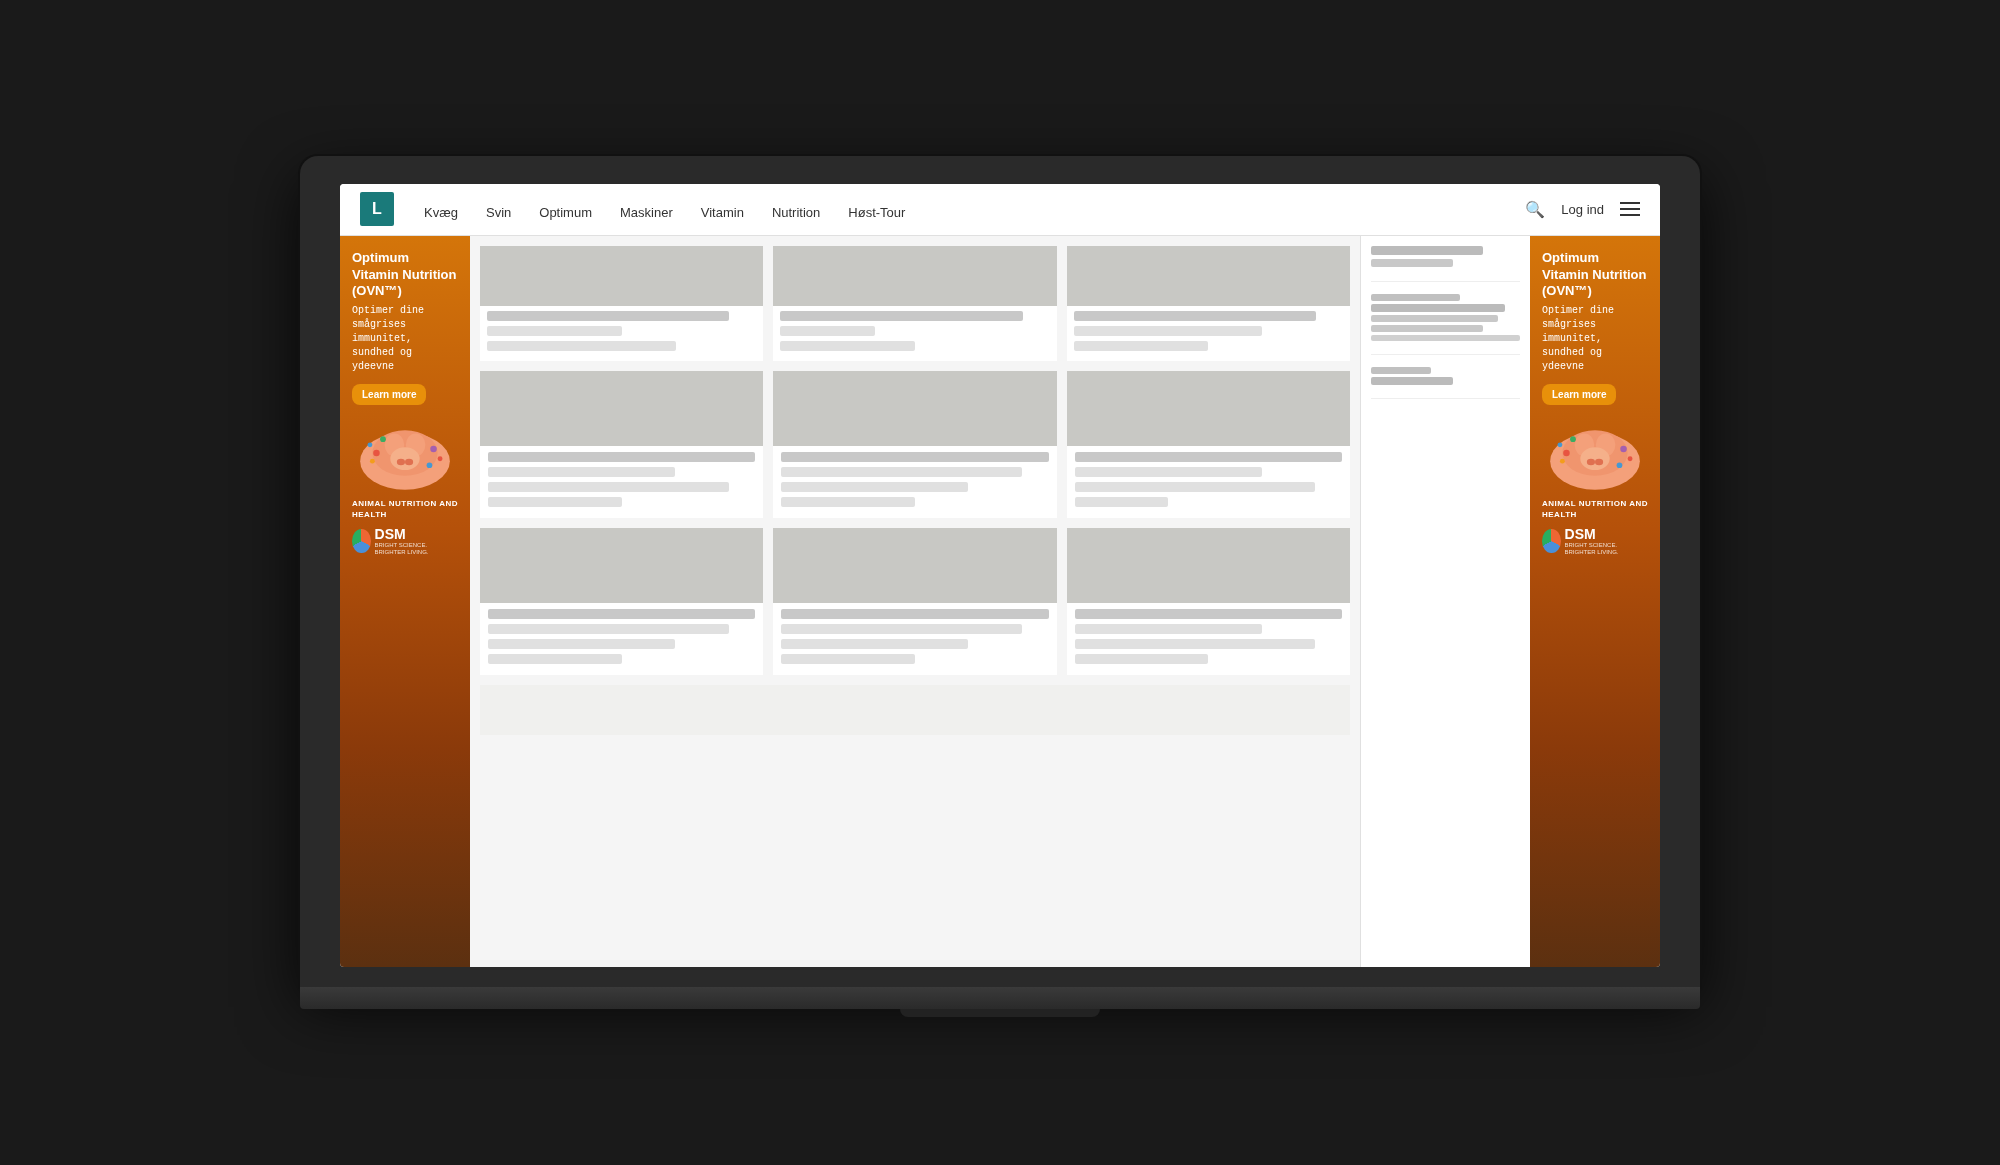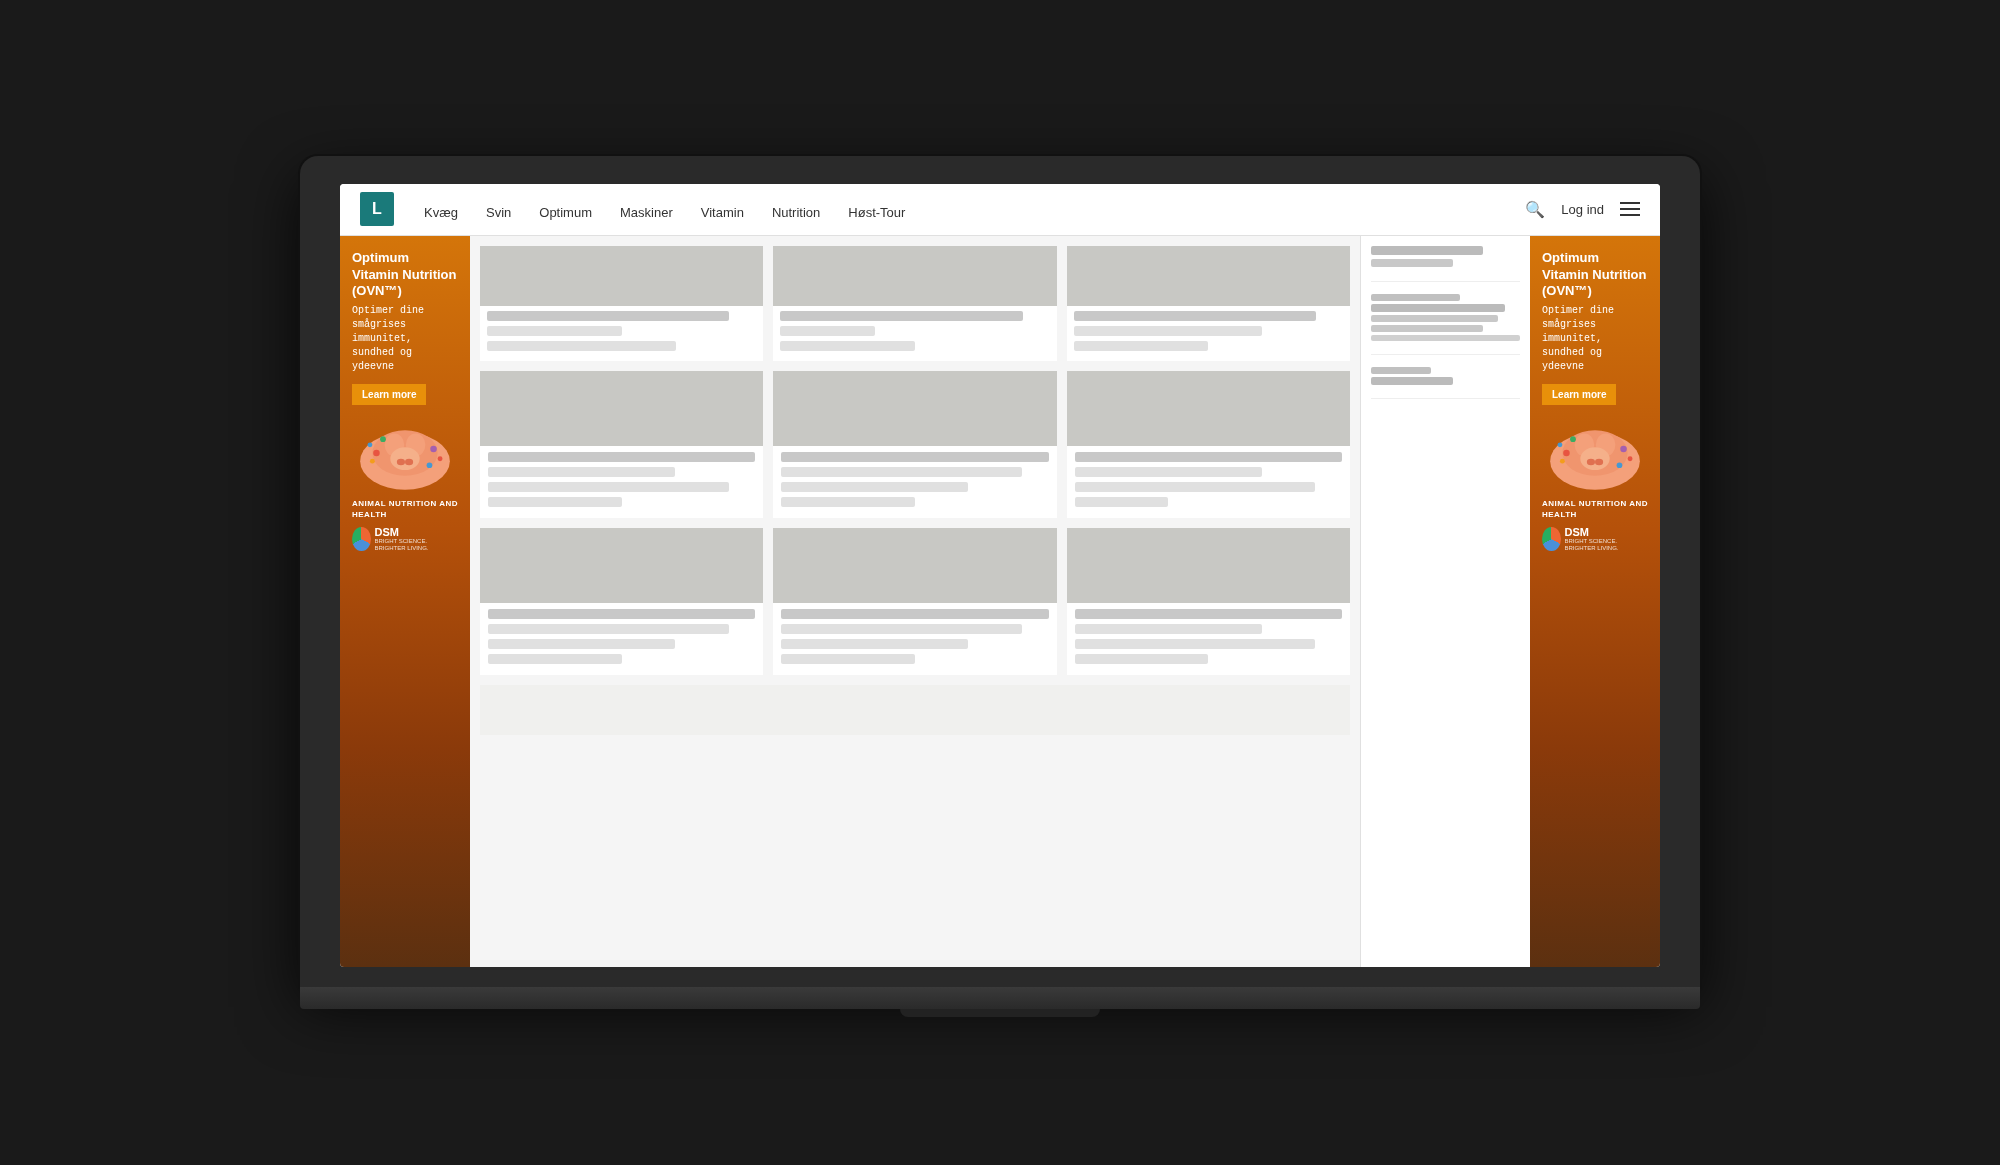--- a/index.html
+++ b/index.html
@@ -169,21 +169,21 @@
     }
 
     .ad-learn-btn {
       background: #e8900a;
       color: #fff;
       border: none;
       padding: 5px 10px;
       font-size: 10px;
       font-weight: bold;
       cursor: pointer;
-      border-radius: 0;
+      border-radius: 8px;
       width: fit-content;
       margin-bottom: 8px;
     }
 
     .ad-pig-img {
       width: 100%;
       height: 80px;
       position: relative;
       overflow: hidden;
     }
@@ -206,21 +206,21 @@
 
     .dsm-logo-circle {
       width: 24px;
       height: 24px;
       border-radius: 50%;
       background: conic-gradient(#e63 0deg 120deg, #4a90d9 120deg 240deg, #27ae60 240deg 360deg);
     }
 
     .dsm-text {
       color: #fff;
-      font-size: 11px;
+      font-size: 14px;
       font-weight: bold;
     }
 
     .dsm-tagline {
       color: rgba(255,255,255,0.8);
       font-size: 6px;
       line-height: 1.2;
     }
 
     

